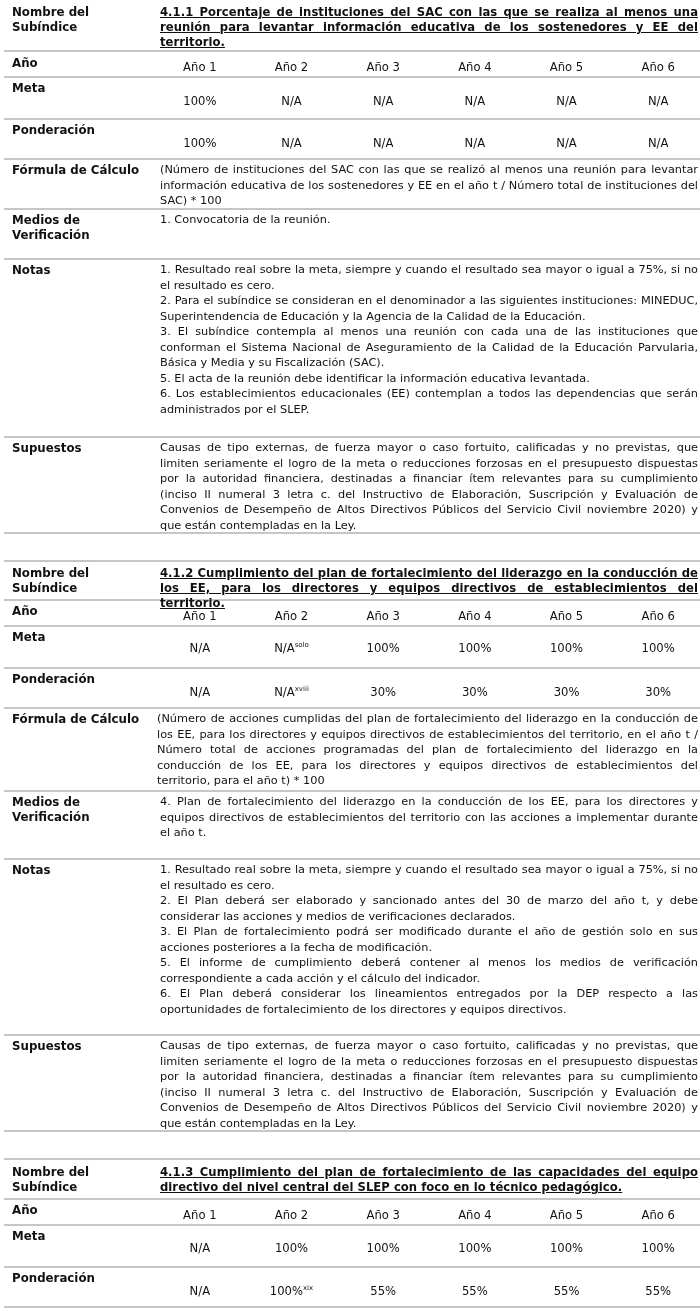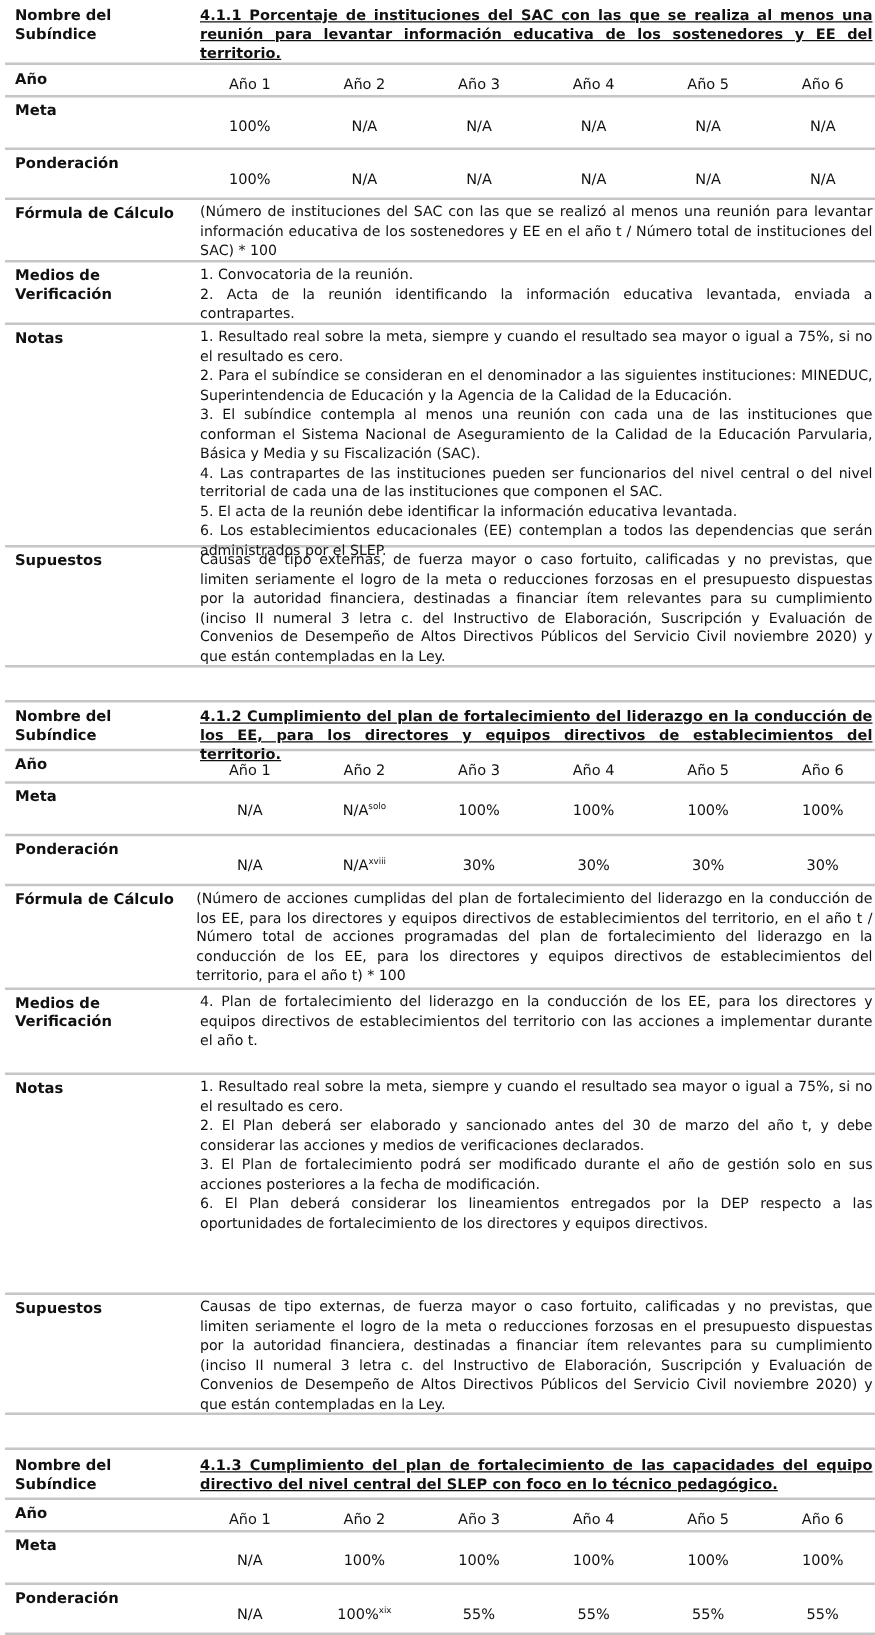--- a/index.html
+++ b/index.html
@@ -105,30 +105,28 @@
     </div>
   </div>
   <div class="row" style="top:160px; height:50px;">
     <div class="label" style="top:3px;">Fórmula de Cálculo</div>
     <div class="content" style="top:2px;">(Número de instituciones del SAC con las que se realizó al menos una reunión para levantar información educativa de los sostenedores y EE en el año t / Número total de instituciones del SAC) * 100</div>
   </div>
   <div class="row" style="top:210px; height:50px;">
     <div class="label" style="top:3px; width:100px;">Medios de Verificación</div>
     <div class="content" style="top:2px;">
       <span class="line">1. Convocatoria de la reunión.</span>
-      <span class="line">2. Acta de la reunión identificando la información educativa levantada, enviada a contrapartes.</span>
     </div>
   </div>
   <div class="row" style="top:260px; height:178px;">
     <div class="label" style="top:3px;">Notas</div>
     <div class="content" style="top:2px;">
       <span class="line">1. Resultado real sobre la meta, siempre y cuando el resultado sea mayor o igual a 75%, si no el resultado es cero.</span>
       <span class="line">2. Para el subíndice se consideran en el denominador a las siguientes instituciones: MINEDUC, Superintendencia de Educación y la Agencia de la Calidad de la Educación.</span>
       <span class="line">3. El subíndice contempla al menos una reunión con cada una de las instituciones que conforman el Sistema Nacional de Aseguramiento de la Calidad de la Educación Parvularia, Básica y Media y su Fiscalización (SAC).</span>
-      <span class="line">4. Las contrapartes de las instituciones pueden ser funcionarios del nivel central o del nivel territorial de cada una de las instituciones que componen el SAC.</span>
       <span class="line">5. El acta de la reunión debe identificar la información educativa levantada.</span>
       <span class="line">6. Los establecimientos educacionales (EE) contemplan a todos las dependencias que serán administrados por el SLEP.</span>
     </div>
   </div>
   <div class="row" style="top:438px; height:96px;">
     <div class="label" style="top:3px;">Supuestos</div>
     <div class="content" style="top:2px;">Causas de tipo externas, de fuerza mayor o caso fortuito, calificadas y no previstas, que limiten seriamente el logro de la meta o reducciones forzosas en el presupuesto dispuestas por la autoridad financiera, destinadas a financiar ítem relevantes para su cumplimiento (inciso II numeral 3 letra c. del Instructivo de Elaboración, Suscripción y Evaluación de Convenios de Desempeño de Altos Directivos Públicos del Servicio Civil noviembre 2020) y que están contempladas en la Ley.</div>
   </div>
 </div>
 
@@ -179,20 +177,21 @@
     <div class="content" style="top:2px;">
       <span class="line">4. Plan de fortalecimiento del liderazgo en la conducción de los EE, para los directores y equipos directivos de establecimientos del territorio con las acciones a implementar durante el año t.</span>
     </div>
   </div>
   <div class="row" style="top:300px; height:176px;">
     <div class="label" style="top:3px;">Notas</div>
     <div class="content" style="top:2px;">
       <span class="line">1. Resultado real sobre la meta, siempre y cuando el resultado sea mayor o igual a 75%, si no el resultado es cero.</span>
       <span class="line">2. El Plan deberá ser elaborado y sancionado antes del 30 de marzo del año t, y debe considerar las acciones y medios de verificaciones declarados.</span>
       <span class="line">3. El Plan de fortalecimiento podrá ser modificado durante el año de gestión solo en sus acciones posteriores a la fecha de modificación.</span>
+      <span class="line">5. El informe de cumplimiento deberá contener al menos los medios de verificación correspondiente a cada acción y el cálculo del indicador.</span>
       <span class="line">6. El Plan deberá considerar los lineamientos entregados por la DEP respecto a las oportunidades de fortalecimiento de los directores y equipos directivos.</span>
     </div>
   </div>
   <div class="row" style="top:476px; height:96px;">
     <div class="label" style="top:3px;">Supuestos</div>
     <div class="content" style="top:2px;">Causas de tipo externas, de fuerza mayor o caso fortuito, calificadas y no previstas, que limiten seriamente el logro de la meta o reducciones forzosas en el presupuesto dispuestas por la autoridad financiera, destinadas a financiar ítem relevantes para su cumplimiento (inciso II numeral 3 letra c. del Instructivo de Elaboración, Suscripción y Evaluación de Convenios de Desempeño de Altos Directivos Públicos del Servicio Civil noviembre 2020) y que están contempladas en la Ley.</div>
   </div>
 </div>
 
 <div class="block" style="top:1158px;">

